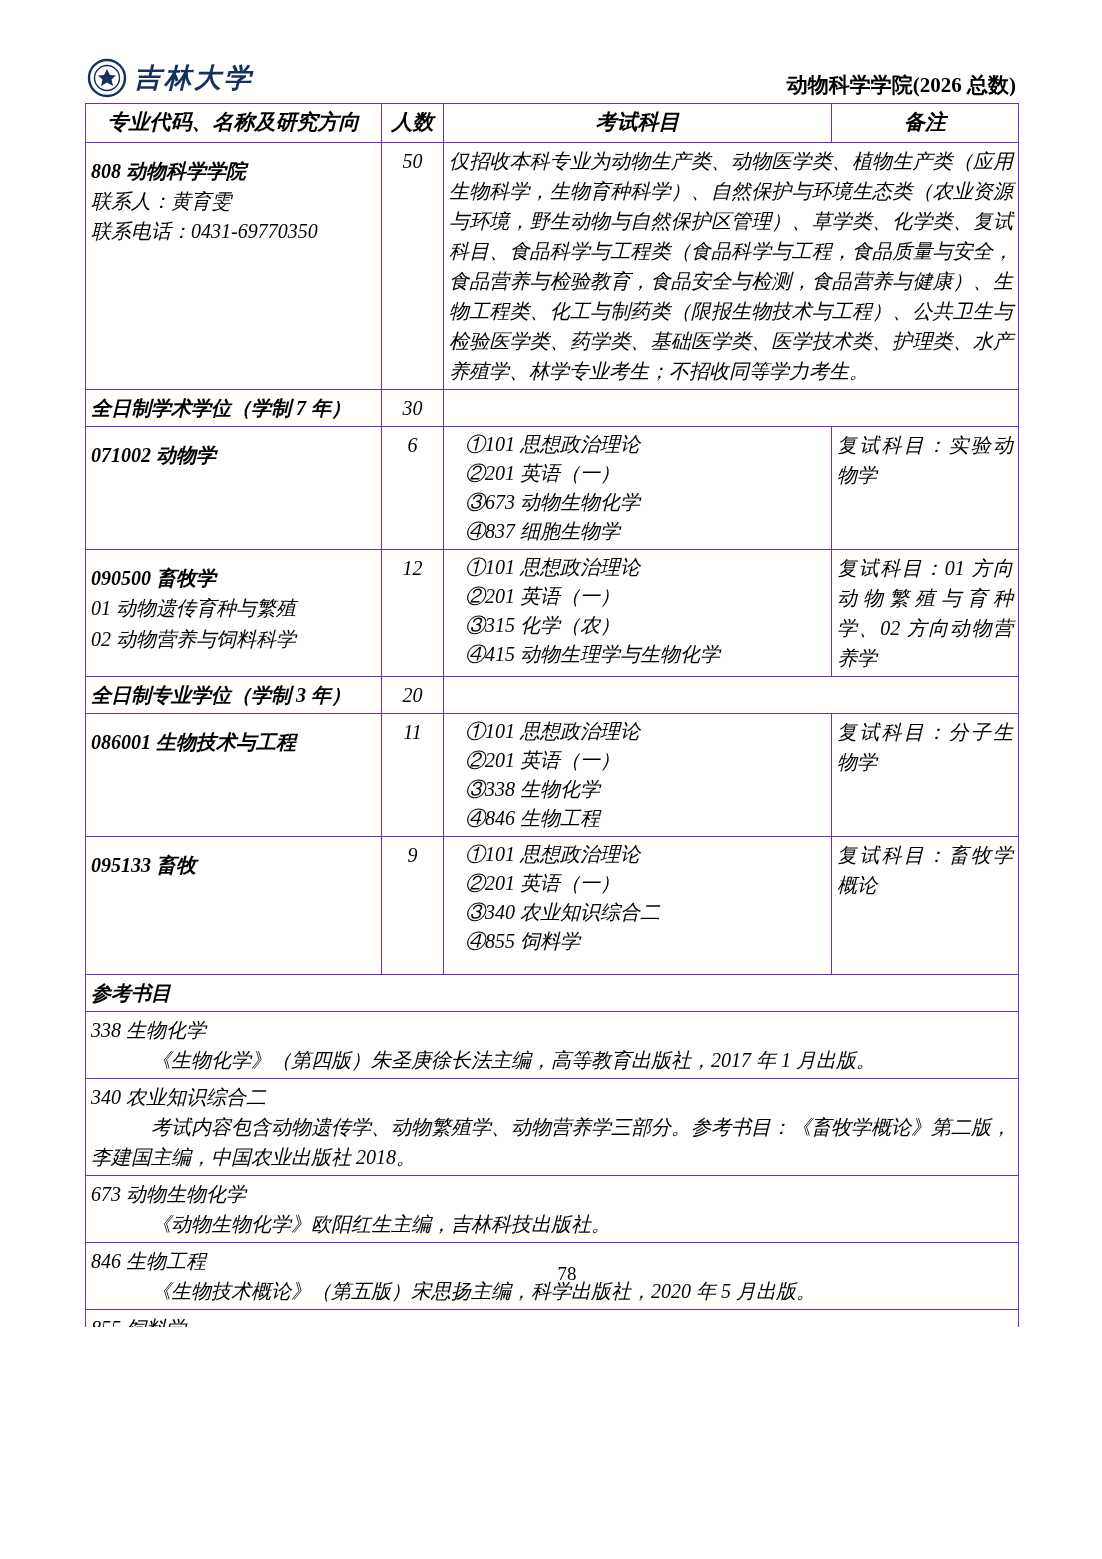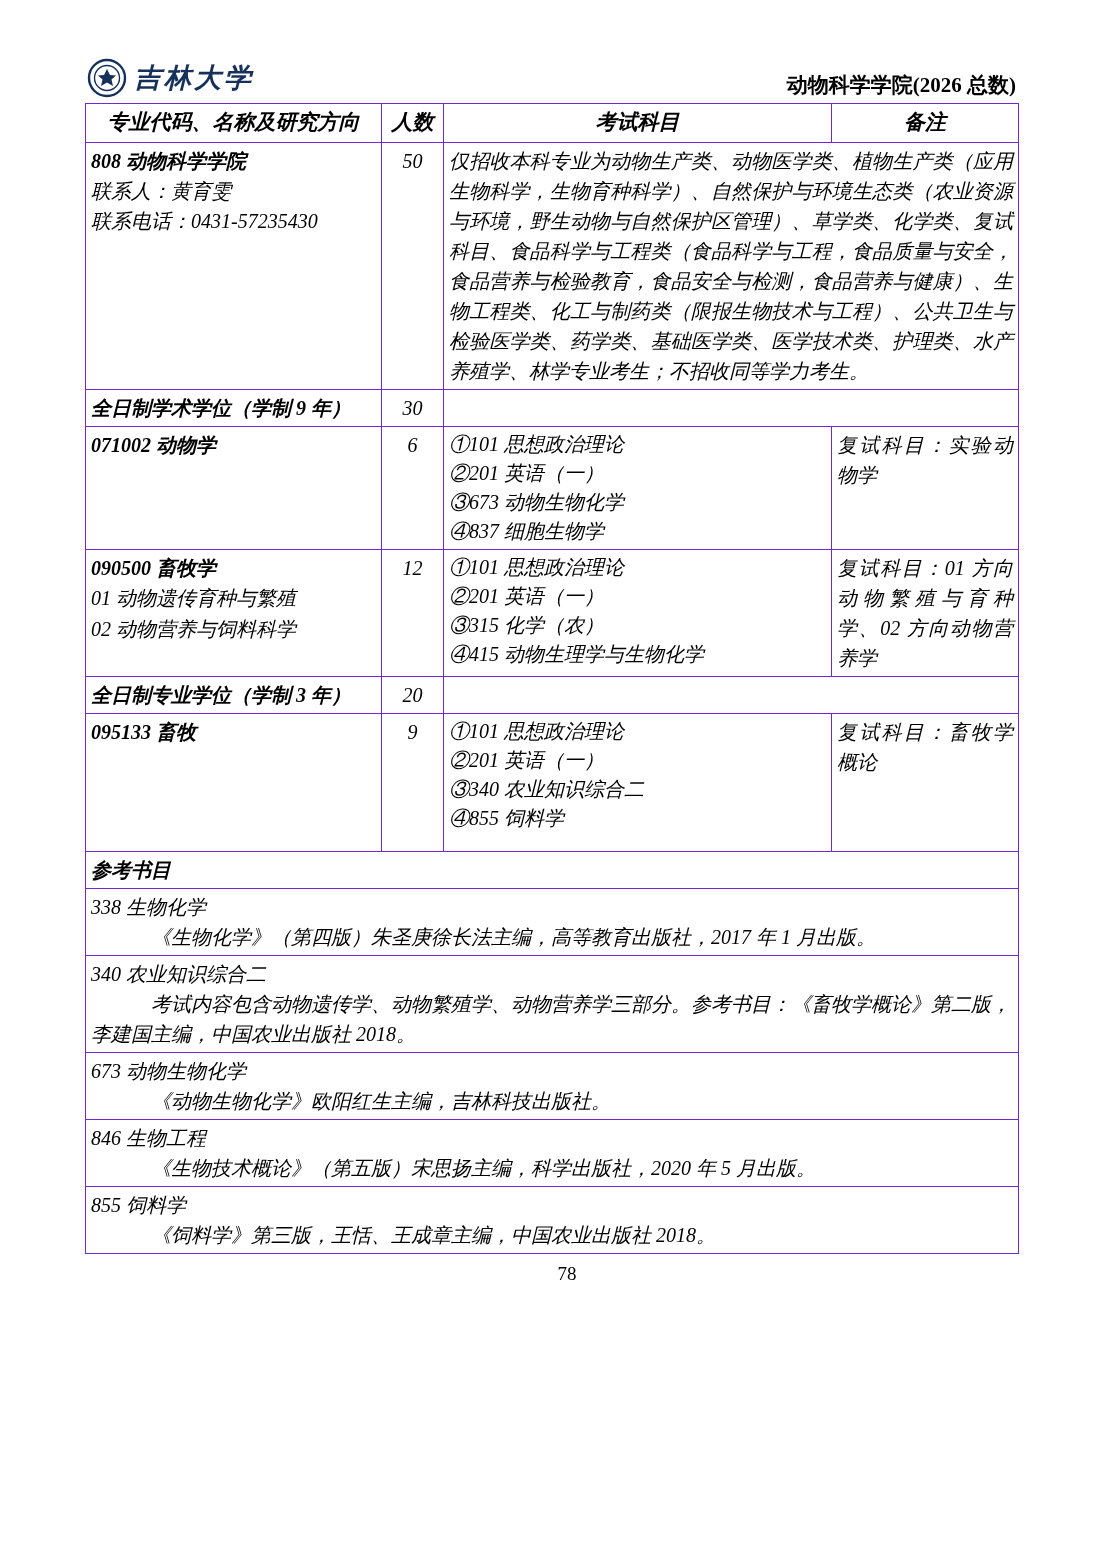--- a/index.html
+++ b/index.html
@@ -50,30 +50,30 @@
     padding: 3px 5px;
     word-break: break-all;
     font-style: italic;
   }
   table.main th {
     text-align: center;
     font-size: 21px;
     padding: 3px 2px;
     font-weight: bold;
   }
-  .bold { font-weight: bold; }
+  .bold { font-weight: bold; margin-top: 10px; }
   .count-cell { text-align: center; }
   .note-cell {
     text-align: justify;
     line-height: 28px;
     padding: 4px 8px 6px 8px;
   }
   .col1-cell { line-height: 31px; padding: 3px 4px; }
   .subjects-cell { padding: 4px 8px; }
-  .subjects-cell div { line-height: 29px; }
+  .subjects-cell div { line-height: 29px; margin-left: 16px; }
   .remark-cell { text-align: justify; line-height: 29px; padding: 4px 6px; }
   .section-cell { font-weight: bold; padding: 4px 4px; }
   .ref-head-cell { font-weight: bold; padding: 2px 4px; }
   .ref-cell { padding: 2px 4px; line-height: 30px; margin-top: 24px; }
   .ref-cell .detail { text-indent: 3em; }
   .directions { font-weight: normal; line-height: 31px; }
 
   .page-number {
     position: absolute;
     left: 16px;
@@ -114,28 +114,28 @@
         <th>专业代码、名称及研究方向</th>
         <th>人数</th>
         <th>考试科目</th>
         <th>备注</th>
       </tr>
 
       <tr>
         <td class="col1-cell">
           <div class="bold">808 动物科学学院</div>
           <div>联系人：黄育雯</div>
-          <div>联系电话：0431-57235430</div>
+          <div>联系电话：0431-69770350</div>
         </td>
         <td class="count-cell">50</td>
         <td class="note-cell" colspan="2">仅招收本科专业为动物生产类、动物医学类、植物生产类（应用生物科学，生物育种科学）、自然保护与环境生态类（农业资源与环境，野生动物与自然保护区管理）、草学类、化学类、复试科目、食品科学与工程类（食品科学与工程，食品质量与安全，食品营养与检验教育，食品安全与检测，食品营养与健康）、生物工程类、化工与制药类（限报生物技术与工程）、公共卫生与检验医学类、药学类、基础医学类、医学技术类、护理类、水产养殖学、林学专业考生；不招收同等学力考生。</td>
       </tr>
 
       <tr>
-        <td class="section-cell">全日制学术学位（学制 9 年）</td>
+        <td class="section-cell">全日制学术学位（学制 7 年）</td>
         <td class="count-cell">30</td>
         <td colspan="2"></td>
       </tr>
 
       <tr>
         <td class="col1-cell">
           <div class="bold">071002 动物学</div>
         </td>
         <td class="count-cell">6</td>
         <td class="subjects-cell">
@@ -163,20 +163,33 @@
         </td>
         <td class="remark-cell">复试科目：01 方向动物繁殖与育种学、02 方向动物营养学</td>
       </tr>
 
       <tr>
         <td class="section-cell">全日制专业学位（学制 3 年）</td>
         <td class="count-cell">20</td>
         <td colspan="2"></td>
       </tr>
 
+      <tr>
+        <td class="col1-cell">
+          <div class="bold">086001 生物技术与工程</div>
+        </td>
+        <td class="count-cell">11</td>
+        <td class="subjects-cell">
+          <div>①101 思想政治理论</div>
+          <div>②201 英语（一）</div>
+          <div>③338 生物化学</div>
+          <div>④846 生物工程</div>
+        </td>
+        <td class="remark-cell">复试科目：分子生物学</td>
+      </tr>
 
       <tr>
         <td class="col1-cell">
           <div class="bold">095133 畜牧</div>
         </td>
         <td class="count-cell">9</td>
         <td class="subjects-cell" style="padding-bottom:18px;">
           <div>①101 思想政治理论</div>
           <div>②201 英语（一）</div>
           <div>③340 农业知识综合二</div>

